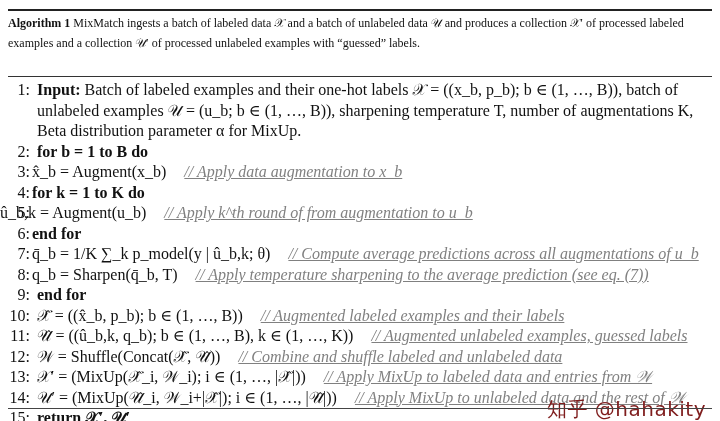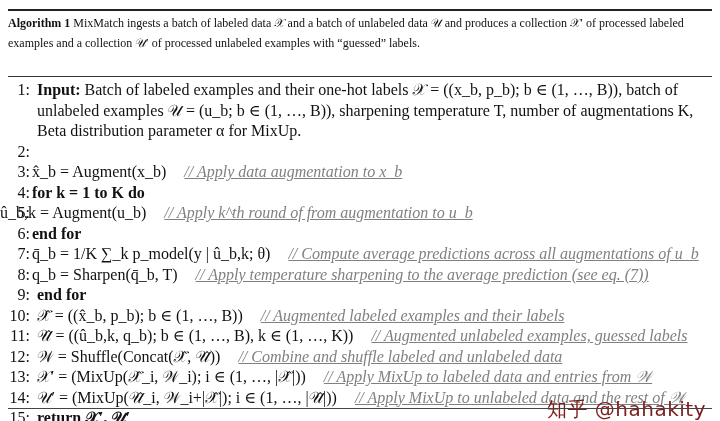--- a/index.html
+++ b/index.html
@@ -34,20 +34,21 @@
 
 <div class="rule-mid"></div>
 
 <div class="lines">
   <div class="line wrap">
     <span class="num">1:</span>
     <div class="wrap-body"><b>Input:</b><span> Batch of labeled examples and their one-hot labels 𝒳 = ((x_b, p_b); b ∈ (1, …, B)), batch of unlabeled examples 𝒰 = (u_b; b ∈ (1, …, B)), sharpening temperature T, number of augmentations K, Beta distribution parameter α for MixUp.</span></div>
   </div>
   <div class="line">
     <span class="num">2:</span>
+    <span class="body kw">for b = 1 to B do</span>
   </div>
   <div class="line">
     <span class="num">3:</span>
     <span class="i1">x̂_b = Augment(x_b)</span><span class="cm">// Apply data augmentation to x_b</span>
   </div>
   <div class="line">
     <span class="num">4:</span>
     <span class="i1 kw">for k = 1 to K do</span>
   </div>
   <div class="line">

